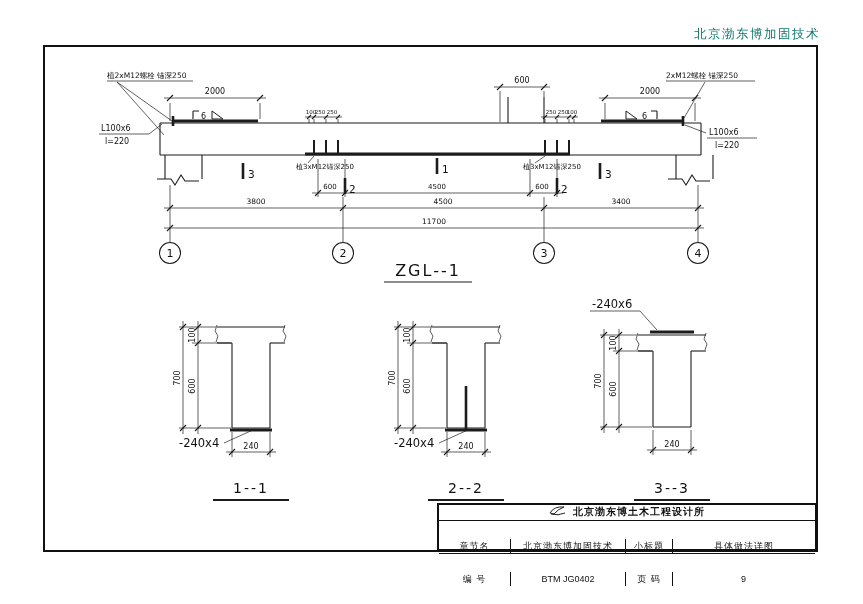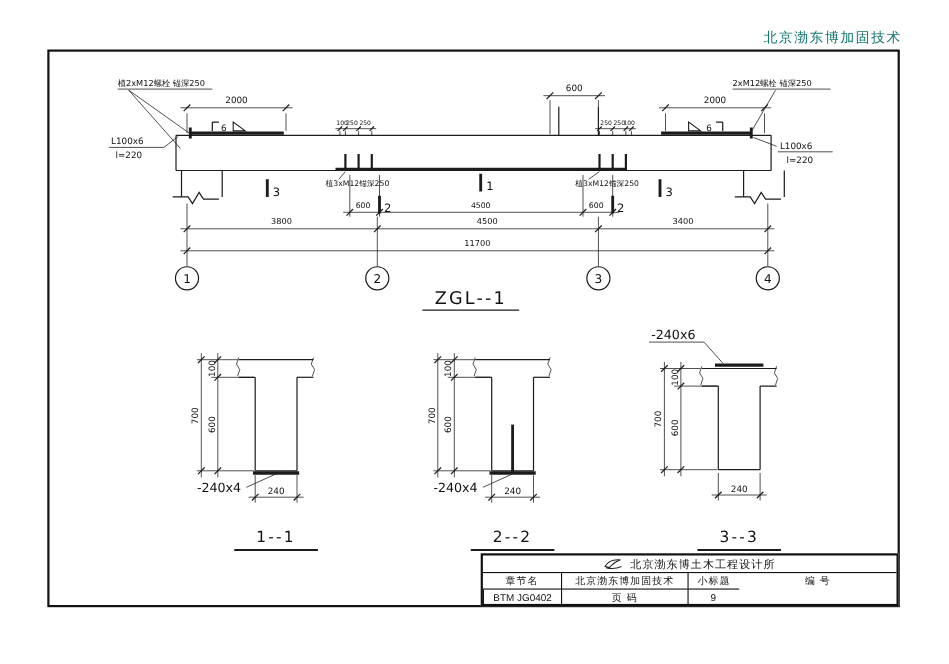--- a/index.html
+++ b/index.html
@@ -25,25 +25,25 @@
   .t10{font-size:10.5px;}
   .t11{font-size:11px;}
   .t12{font-size:11.5px;}
   .t14{font-size:14px;letter-spacing:2px;}
   .t16{font-size:16px;letter-spacing:2px;}
   .mid{text-anchor:middle;}
   .fill{fill:#1c1c1c;stroke:none;}
   
   .tblock{position:absolute;left:437px;top:503px;width:376px;height:44px;
           border:2px solid #111;background:#fff;font-size:9px;}
-  .tb1{height:15px;border-bottom:1px solid #111;display:flex;align-items:center;
-       justify-content:center;gap:6px;font-size:10px;letter-spacing:1px;}
+  .tb1{height:15px;border-bottom:1px solid #111;display:flex;align-items:flex-start;
+       justify-content:center;gap:6px;font-size:10px;letter-spacing:1px;font-weight:bold;}
   .tbg{display:grid;grid-template-columns:71px 115px 47px 1fr;}
   .tbg .c{height:14px;display:flex;align-items:center;justify-content:center;
-          border-left:1px solid #111;letter-spacing:1px;}
+          border-left:1px solid #111;letter-spacing:1px;margin-top:18px;}
   .tbg .c.first{border-left:none;}
   .tbg .c.top{border-bottom:1px solid #111;}
   .tbg .bold{font-weight:normal;letter-spacing:0;}
 </style>
 </head>
 <body>
 
 <div class="hdr">北京渤东博加固技术</div>
 
 <div class="frame"></div>
@@ -388,18 +388,19 @@
     <svg width="18" height="11" viewBox="0 0 18 11">
       <path d="M1,8 Q5,1 15,2 Q9,4 5,9 Z" fill="none" stroke="#222" stroke-width="1"></path>
       <path d="M2,9 Q9,11 16,8" fill="none" stroke="#222" stroke-width="1"></path>
     </svg>
     <span>北京渤东博土木工程设计所</span>
   </div>
   <div class="tbg">
     <div class="c first top">章节名</div>
     <div class="c top">北京渤东博加固技术</div>
     <div class="c top">小标题</div>
+    <div class="c top">具体做法详图</div>
     <div class="c first">编 号</div>
     <div class="c bold">BTM JG0402</div>
     <div class="c">页 码</div>
     <div class="c">9</div>
   </div>
 </div>
 
 </body></html>

